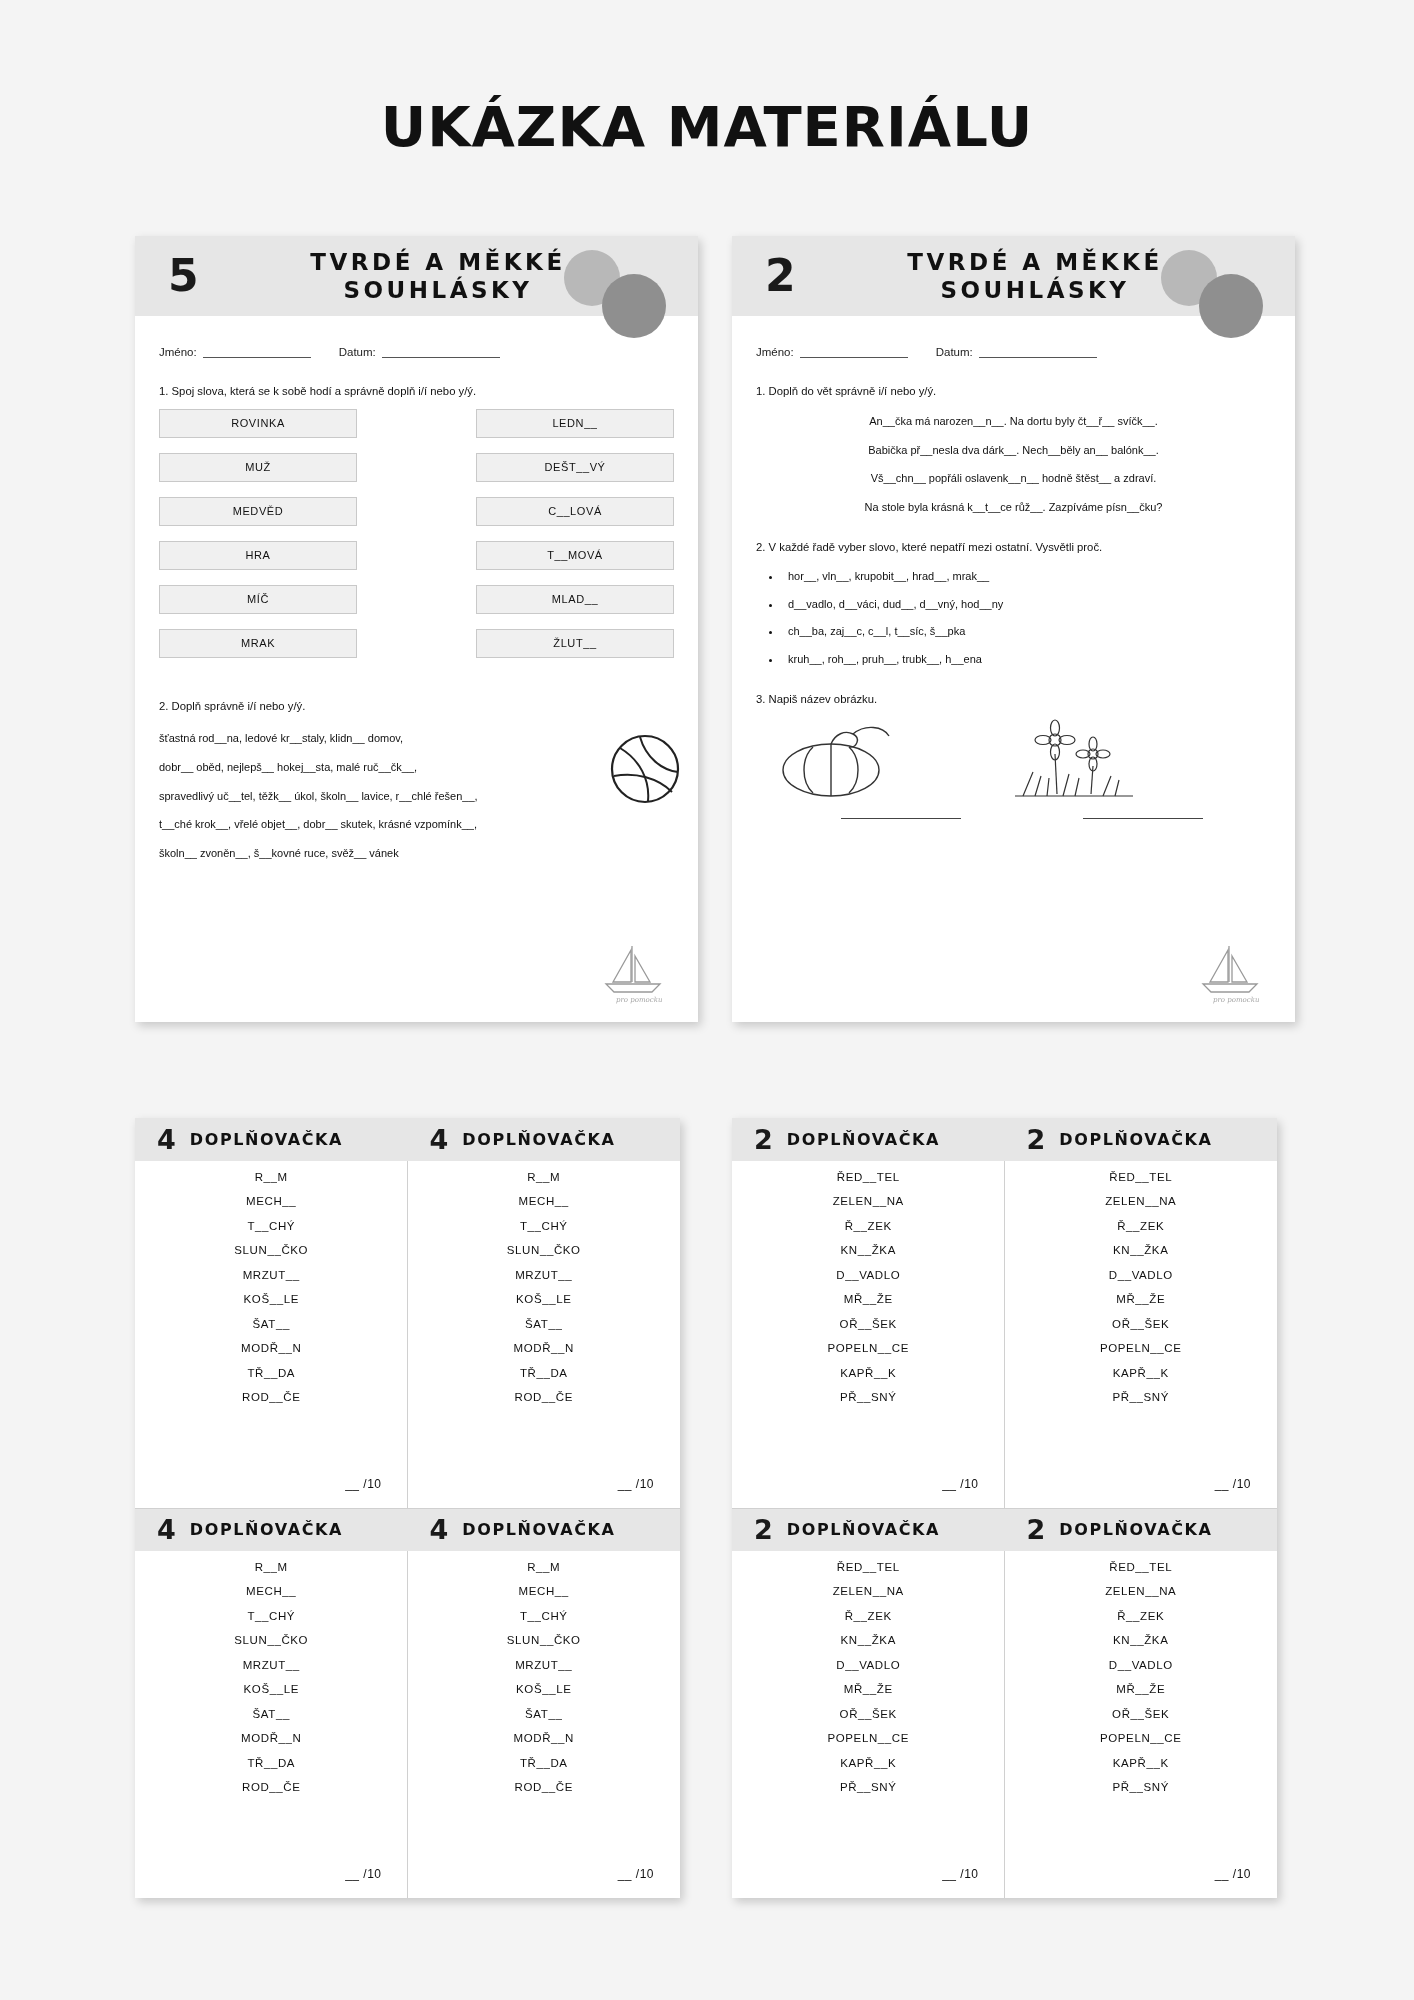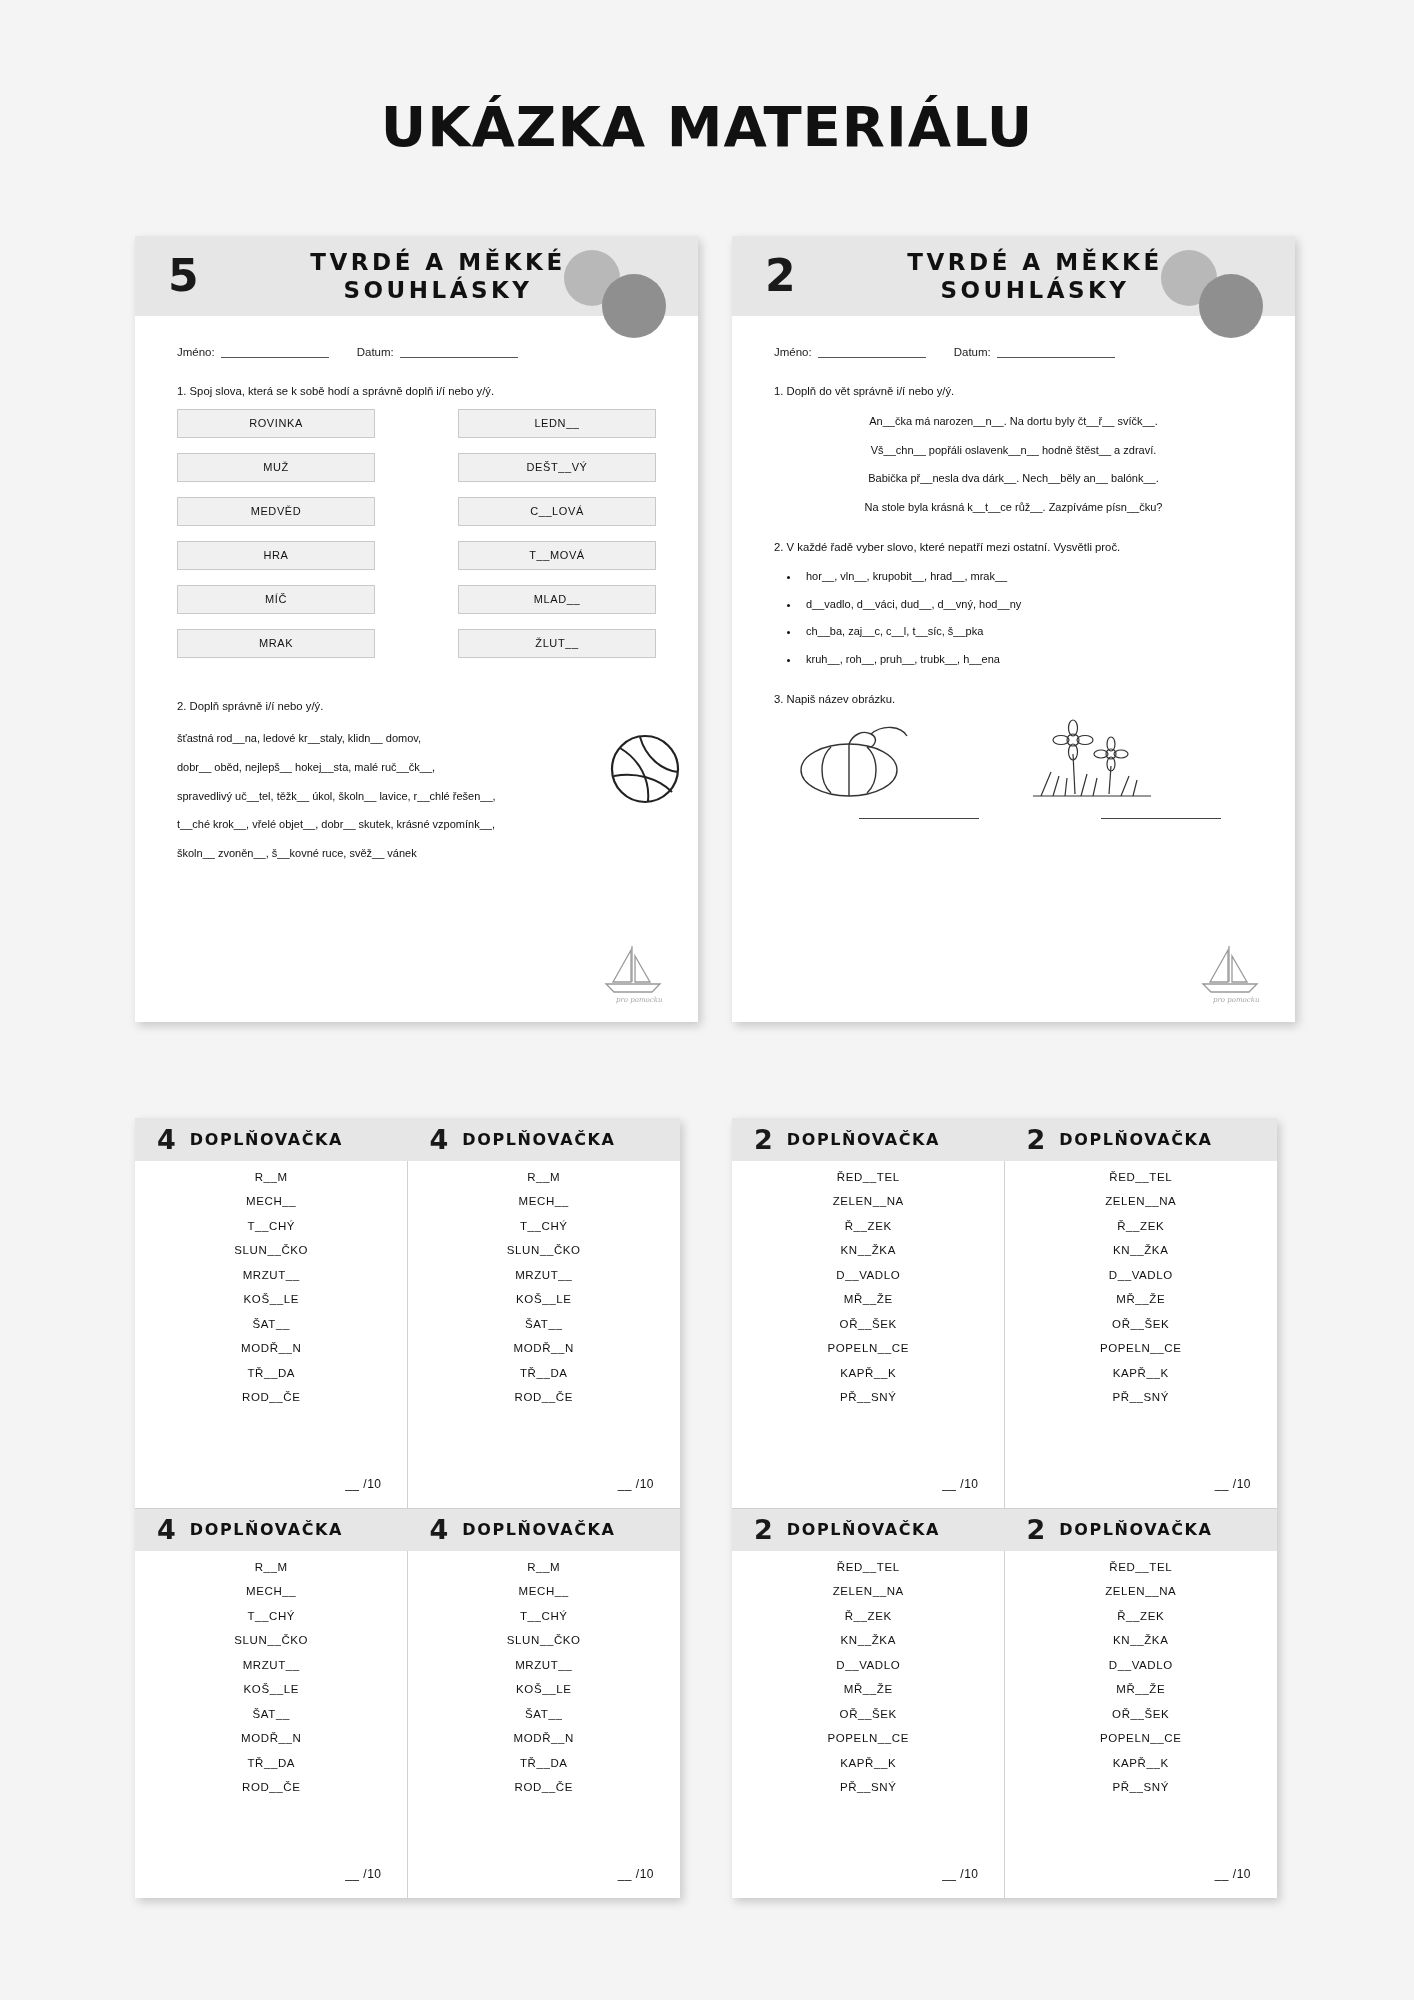--- a/index.html
+++ b/index.html
@@ -79,21 +79,21 @@
     height: 100px;
   }
   .blob {
     position: absolute;
     border-radius: 50%;
     background: #b5b5b5;
   }
   .blob.b1 { width: 56px; height: 56px; left: 8px; top: 4px; opacity: .95; }
   .blob.b2 { width: 64px; height: 64px; left: 46px; top: 28px; background:#8f8f8f; }
 
-  .ws-body { padding: 0 42px; }
+  .ws-body { padding: 0 24px; }
 
   .name-row {
     display: flex;
     gap: 28px;
     margin-top: 28px;
     font-size: 11.5px;
     color: #222;
   }
   .name-field { display: flex; align-items: flex-end; gap: 6px; }
   .name-field .lbl { font-size: 11.5px; }
@@ -336,22 +336,22 @@
         <div class="name-field">
           <span class="lbl">Datum:</span>
           <span class="rule w2"></span>
         </div>
       </div>
 
       <div class="task">1. Doplň do vět správně i/í nebo y/ý.</div>
 
       <div class="sent-list">
         <div>An__čka má narozen__n__. Na dortu byly čt__ř__ svíčk__.</div>
+        <div>Babička př__nesla dva dárk__. Nech__běly an__ balónk__.</div>
         <div>Vš__chn__ popřáli oslavenk__n__ hodně štěst__ a zdraví.</div>
-        <div>Babička př__nesla dva dárk__. Nech__běly an__ balónk__.</div>
         <div>Na stole byla krásná k__t__ce růž__. Zazpíváme písn__čku?</div>
       </div>
 
       <div class="task" style="margin-top:20px;">2. V každé řadě vyber slovo, které nepatří mezi ostatní. Vysvětli proč.</div>
 
       <ul class="bullets">
         <li>hor__, vln__, krupobit__, hrad__, mrak__</li>
         <li>d__vadlo, d__váci, dud__, d__vný, hod__ny</li>
         <li>ch__ba, zaj__c, c__l, t__síc, š__pka</li>
         <li>kruh__, roh__, pruh__, trubk__, h__ena</li>

